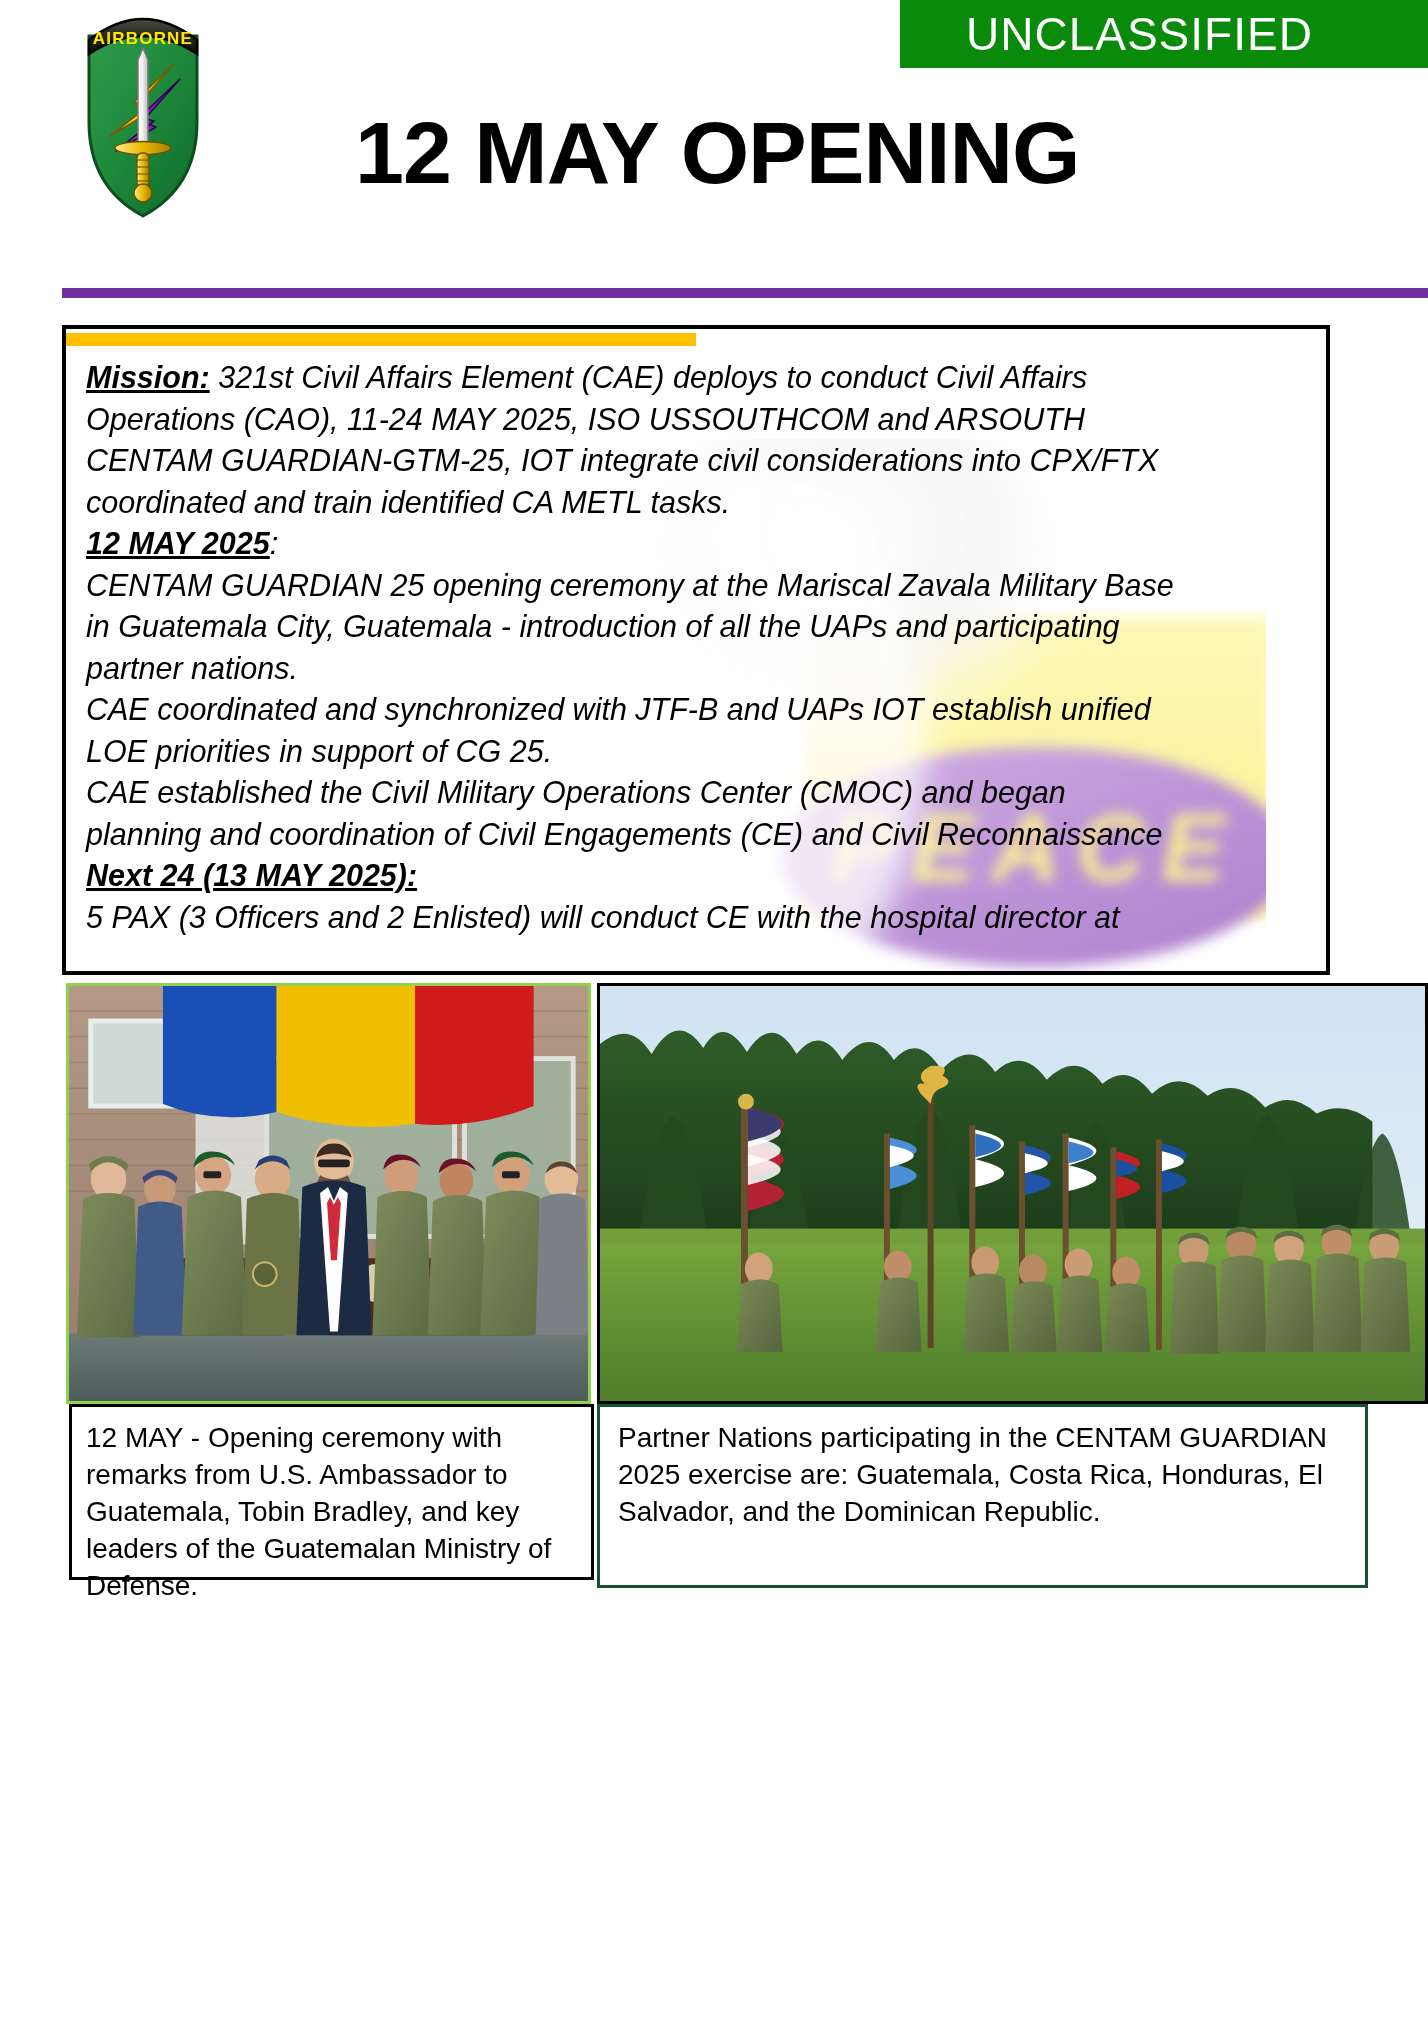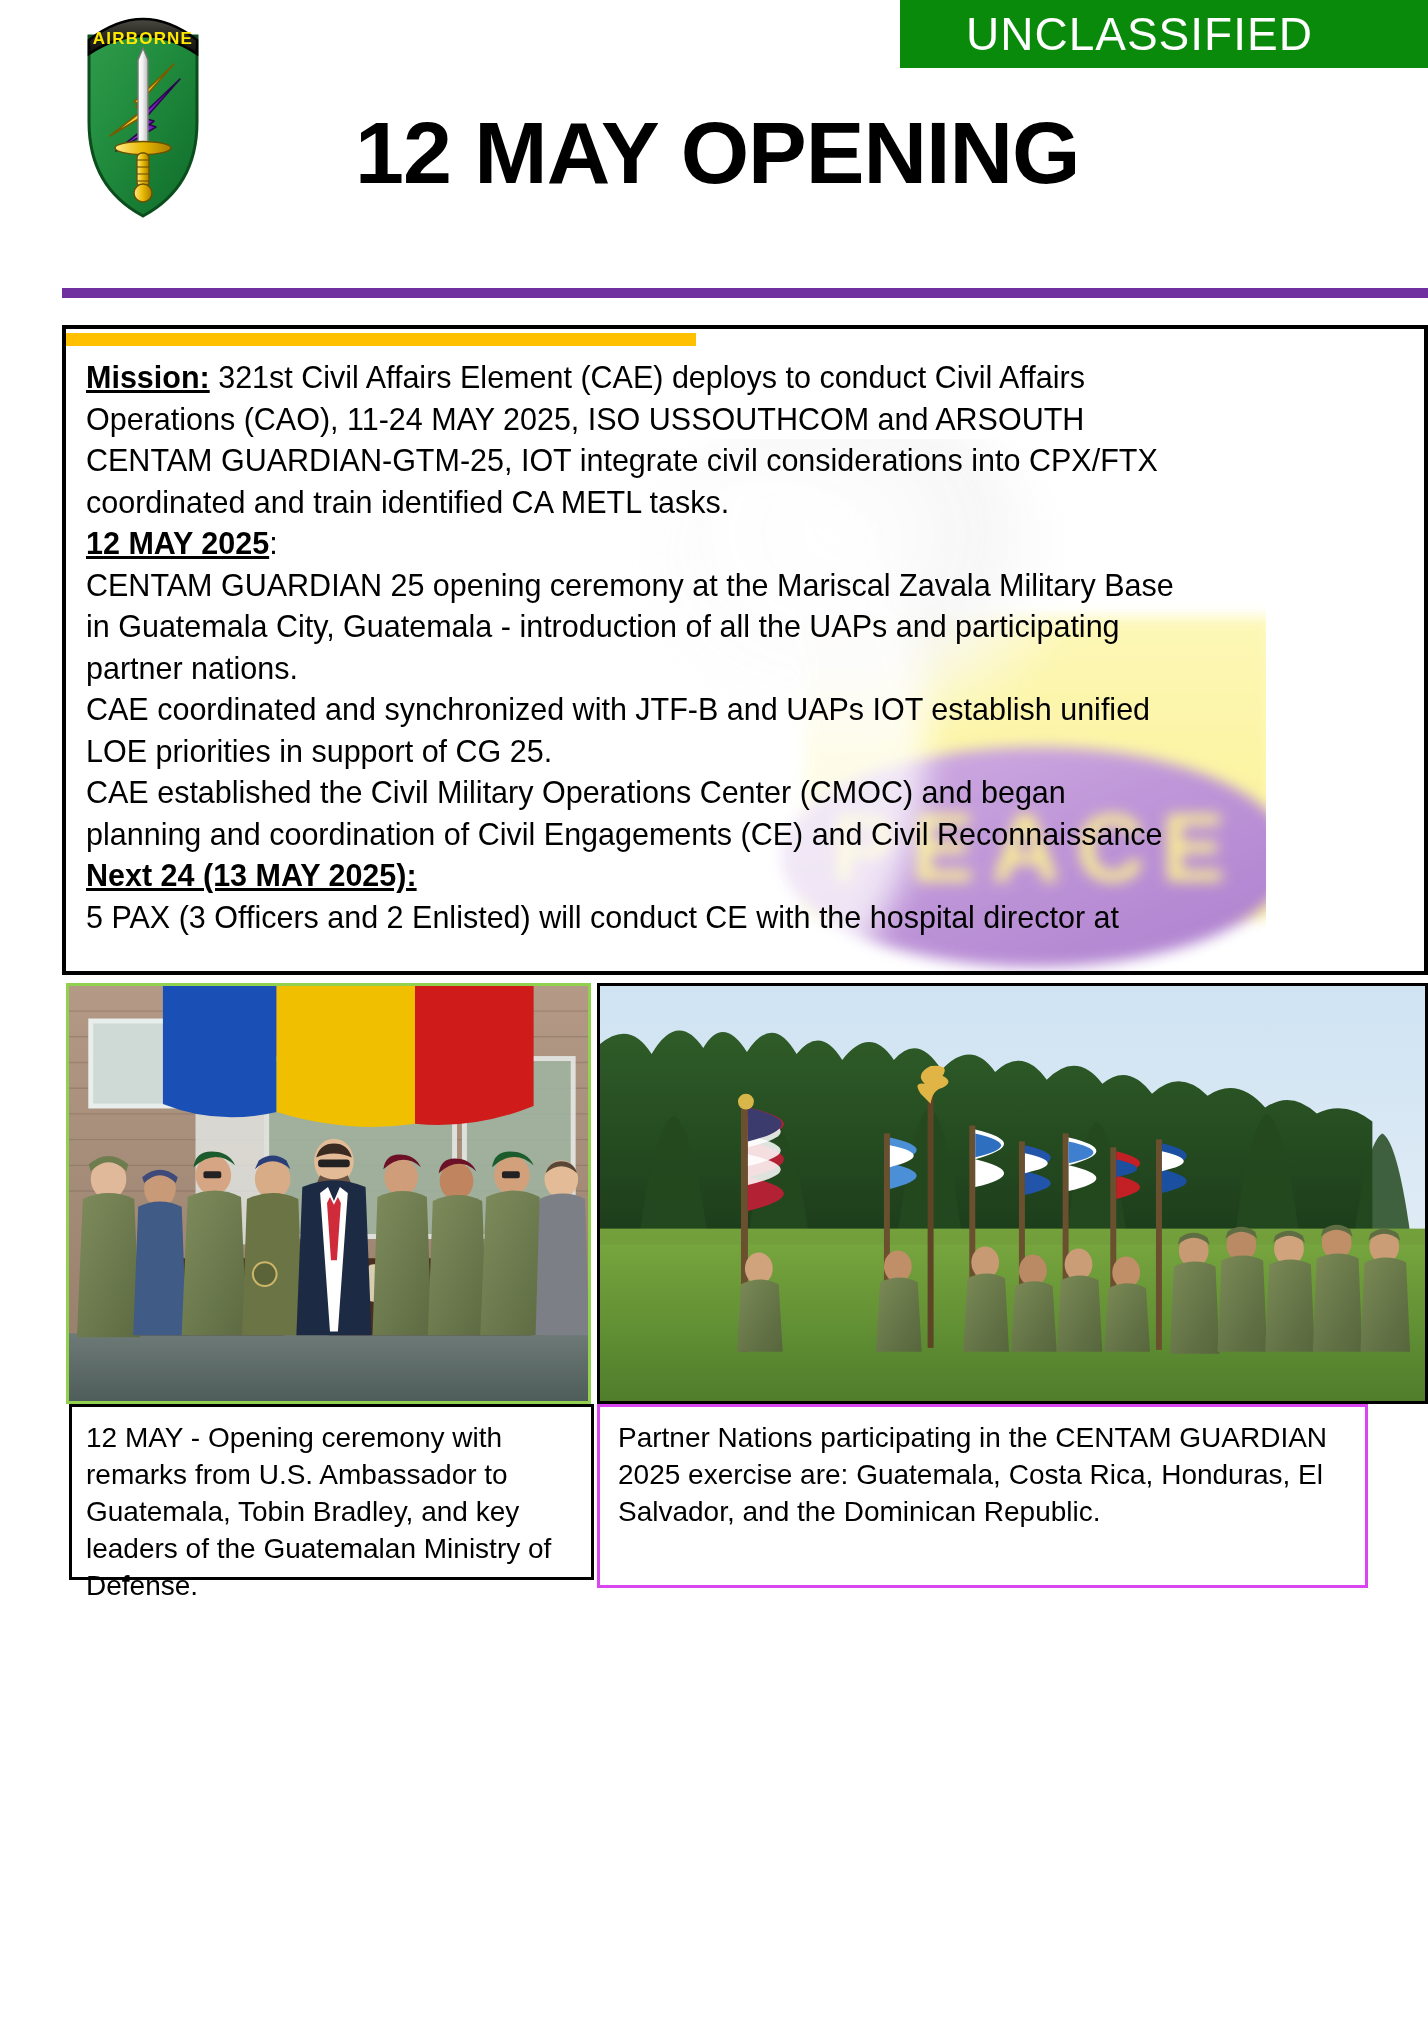--- a/index.html
+++ b/index.html
@@ -29,23 +29,24 @@
   }
 
   
   #purple-rule{
     position:absolute;left:62px;top:288px;width:1366px;height:10px;
     background:#7030a0;
   }
 
   
   #content-box{
-    position:absolute;left:62px;top:325px;width:1366px;height:650px;
+    position:absolute;left:62px;top:325px;width:1268px;height:650px;
     border:4px solid #000;box-sizing:border-box;background:#fff;
     overflow:hidden;
+    font-style:italic;
   }
   #gold-rule{
     position:absolute;left:0;top:4px;width:630px;height:13px;background:#ffc000;
   }
 
   
   #watermark{
     position:absolute;left:500px;top:110px;width:700px;height:560px;
     pointer-events:none;opacity:.82;
   }
@@ -70,21 +71,21 @@
 
   
   #caption-left{
     position:absolute;left:69px;top:1404px;width:525px;height:176px;
     border:3px solid #000;box-sizing:border-box;background:#fff;
     padding:12px 10px 11px 14px;
     font-size:28px;line-height:37px;color:#000;
   }
   #caption-right{
     position:absolute;left:597px;top:1404px;width:771px;height:184px;
-    border:3px solid #d946ef;box-sizing:border-box;background:#fff;
+    border:3px solid #14532d;box-sizing:border-box;background:#fff;
     padding:12px 10px 0 18px;
     font-size:28px;line-height:37px;color:#000;
   }
   #photo-left{top:983px;}  #photo-right{top:983px;}
   #caption-left{top:1404px;} #caption-right{top:1404px;}
 </style>
 </head>
 <body>
 
 <div id="classification-banner" style="background: rgb(10, 138, 10); color: rgb(255, 255, 255);">UNCLASSIFIED</div>

